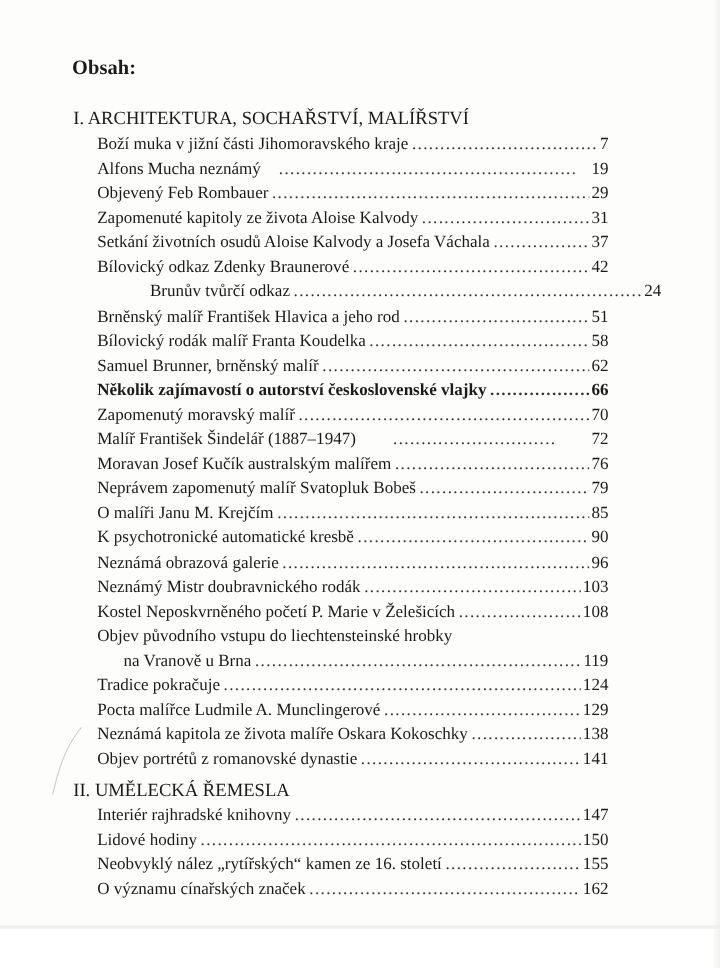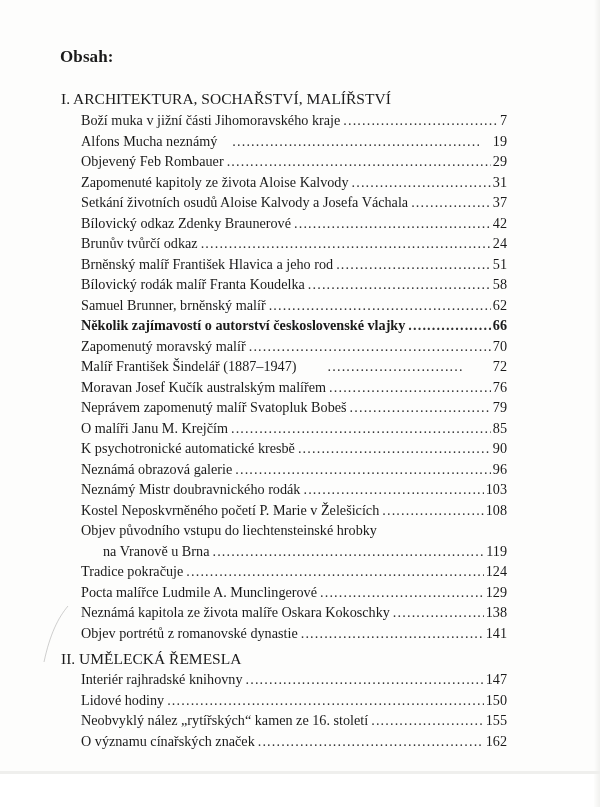--- a/index.html
+++ b/index.html
@@ -126,21 +126,21 @@
       <div class="toc-row" style="top: 193px;">
         <span class="toc-title">Setkání životních osudů Aloise Kalvody a Josefa Váchala</span>
         <span class="toc-leader"></span>
         <span class="toc-page">37</span>
       </div>
       <div class="toc-row" style="top: 213.5px;">
         <span class="toc-title">Bílovický odkaz Zdenky Braunerové</span>
         <span class="toc-leader"></span>
         <span class="toc-page">42</span>
       </div>
-      <div class="toc-row" style="top: 234px;">
+      <div class="toc-row" style="top: 234px; margin-left: 44px;">
         <span class="toc-title">Brunův tvůrčí odkaz</span>
         <span class="toc-leader"></span>
         <span class="toc-page">24</span>
       </div>
       <div class="toc-row" style="top: 254.5px;">
         <span class="toc-title">Brněnský malíř František Hlavica a jeho rod</span>
         <span class="toc-leader"></span>
         <span class="toc-page">51</span>
       </div>
       <div class="toc-row" style="top: 275px;">

